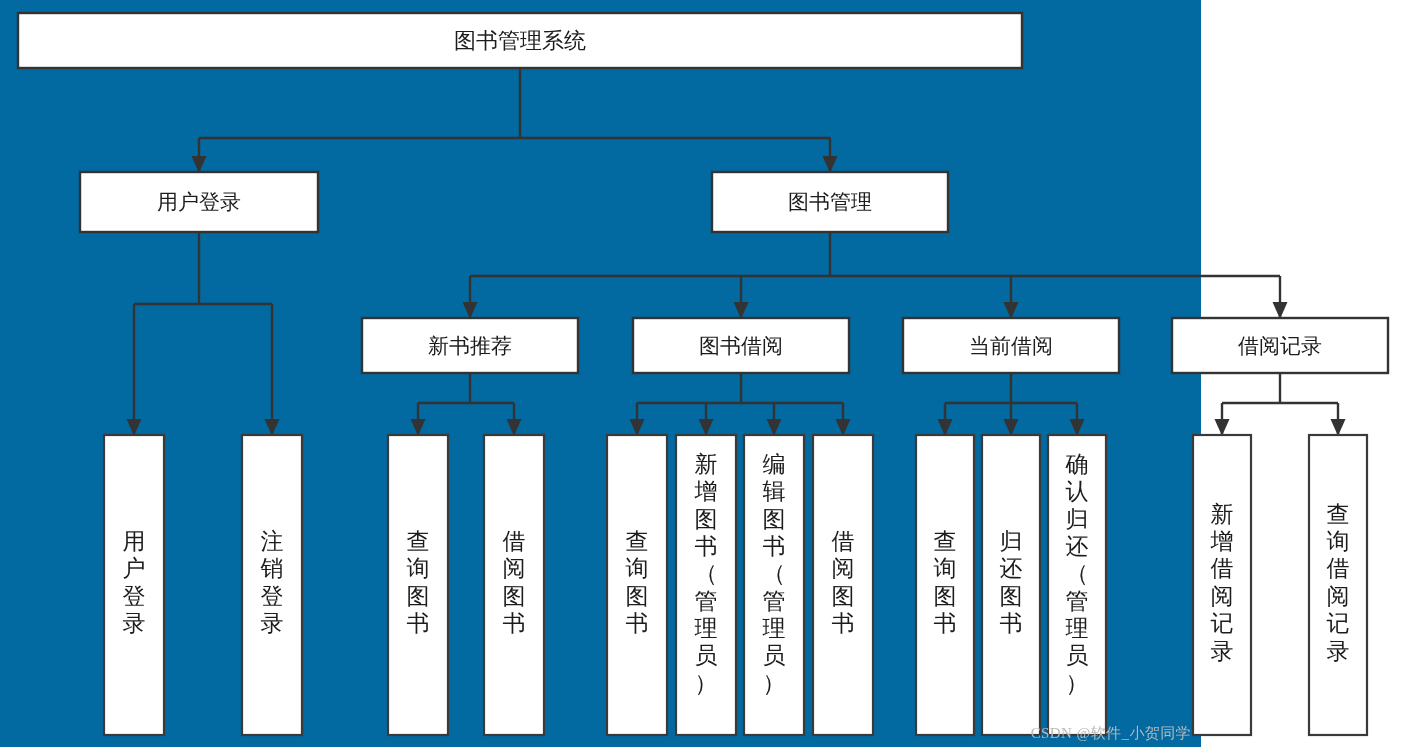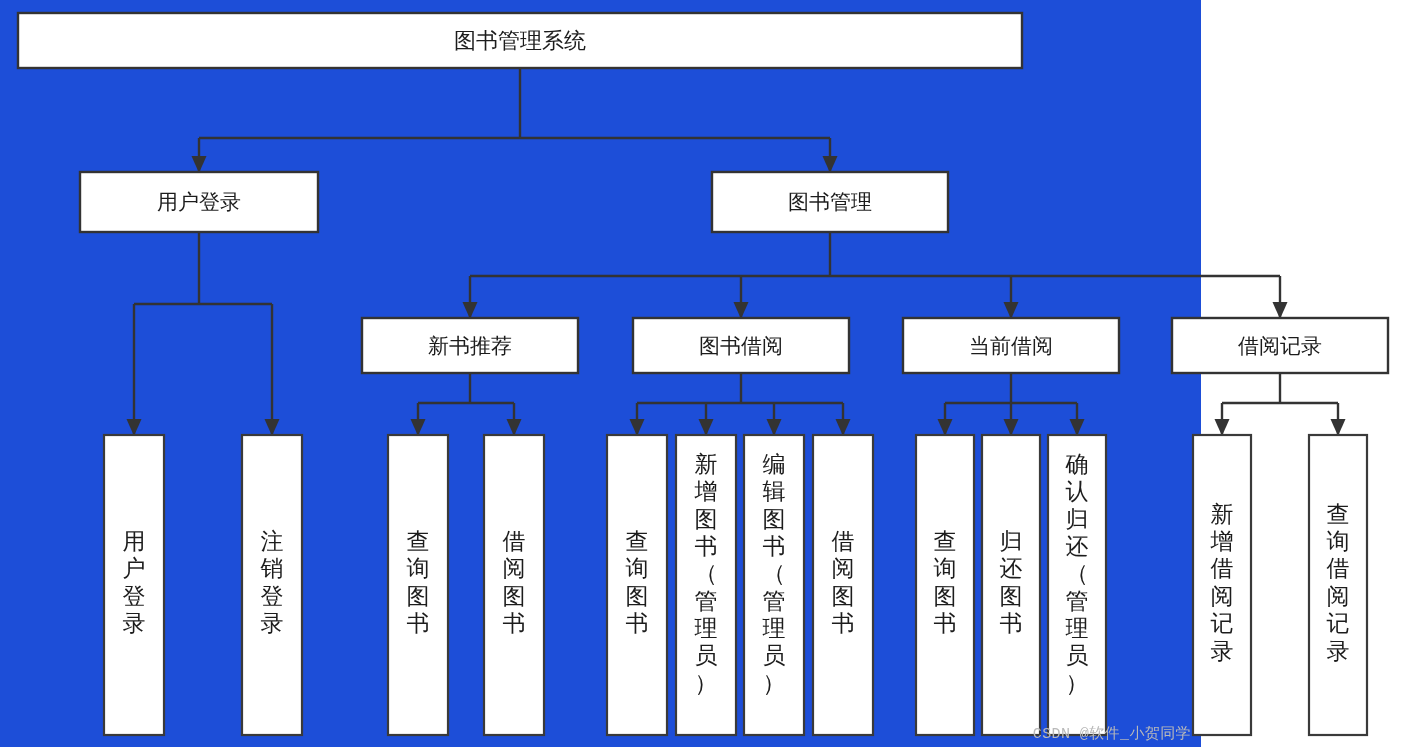--- a/index.html
+++ b/index.html
@@ -10,21 +10,21 @@
   body {
     width: 1405px;
     height: 747px;
     overflow: hidden;
     font-family: "DejaVu Sans", "Liberation Sans", sans-serif;
   }
   #diagram-root {
     position: relative;
     width: 1201px;
     height: 747px;
-    background: #1d4ed8;
+    background: #0369a1;
   }
   svg#tree-svg {
     position: absolute;
     left: 0;
     top: 0;
     width: 1405px;
     height: 747px;
     display: block;
   }
   .node-box {
@@ -55,21 +55,21 @@
   }
   .node-label-v {
     font-family: "DejaVu Sans", "Liberation Sans", sans-serif;
     fill: #1c1c1c;
     text-anchor: middle;
   }
   .watermark {
     position: absolute;
     right: 10px;
     bottom: 4px;
-    font-family: Liberation Mono, monospace;
+    font-family: Liberation Serif, serif;
     font-size: 15px;
     color: #b9b9b9;
     letter-spacing: 0.4px;
     white-space: nowrap;
     user-select: none;
   }
 </style>
 </head>
 <body>
 

